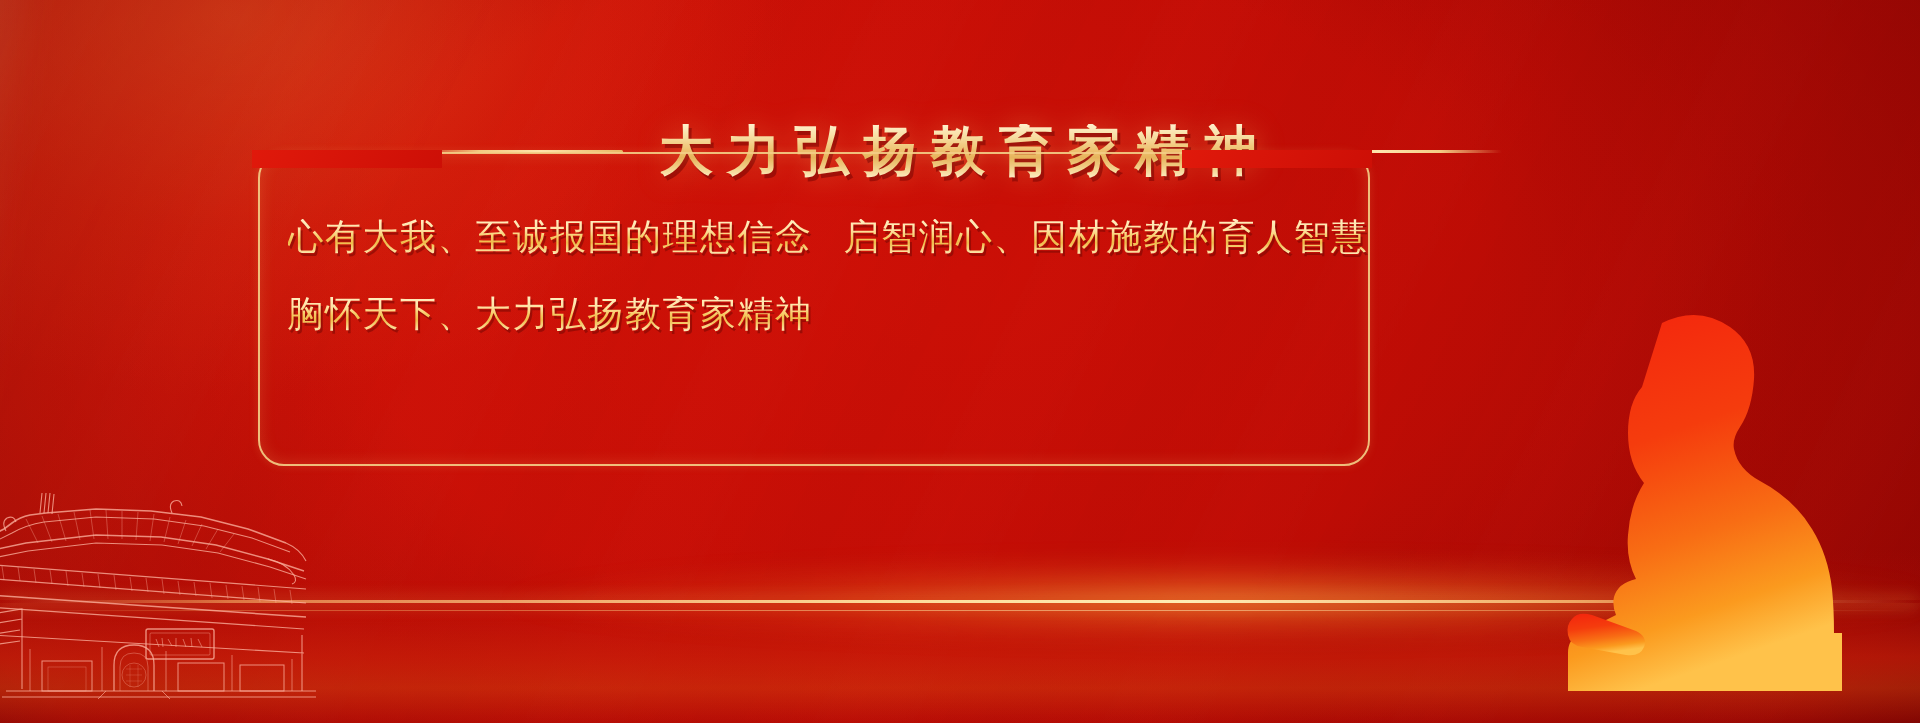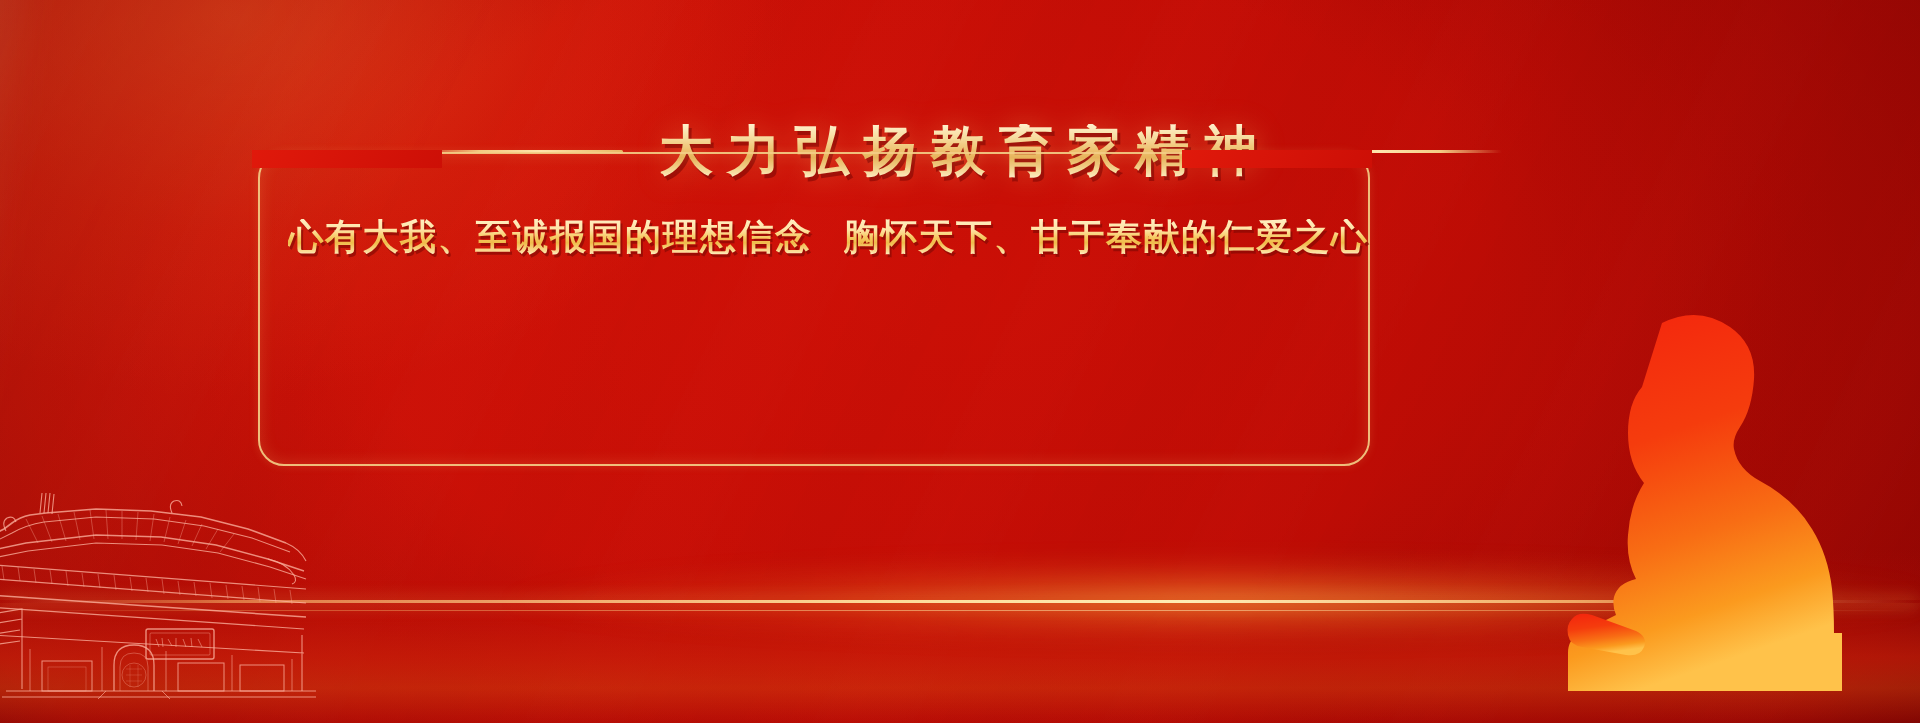--- a/index.html
+++ b/index.html
@@ -66,21 +66,21 @@
     background:linear-gradient(118deg,#e0190b,#cd0f06);}
   .frame-notch.l{left:252px;}
   .frame-notch.r{right:548px;}
 
   
   .grid{position:absolute;left:258px;top:198px;width:1112px;height:232px;
     display:grid;grid-template-columns:1fr 1fr;grid-template-rows:repeat(3,1fr);
     align-items:center;}
   .cell{display:flex;align-items:center;justify-content:center;}
   .line{
-    font-size:36px;font-weight:700;letter-spacing:1.5px;white-space:nowrap;line-height:1;
+    font-size:36px;font-weight:400;letter-spacing:1.5px;white-space:nowrap;line-height:1;
     background:linear-gradient(to bottom,#ffeec2 0%,#ffe3a4 30%,#f6c860 52%,#f0bb4a 66%,#fbdb96 90%,#fff0c8 100%);
     -webkit-background-clip:text;background-clip:text;color:transparent;
     filter:drop-shadow(2px 3px 0 rgba(128,8,4,.62));
     margin-left:28px;
   }
 
   
   .gate{position:absolute;left:-14px;bottom:24px;width:330px;height:260px;opacity:.95;}
   .gate svg{display:block;width:100%;height:100%;}
 
@@ -115,21 +115,24 @@
 
   <div class="frame"></div>
   <div class="frame-notch l"></div>
   <div class="frame-notch r"></div>
 
   <div class="grid">
     <div class="cell">
       <span class="line">心有大我、至诚报国的理想信念</span>
     </div>
     <div class="cell">
-      <span class="line">胸怀天下、甘于奉献的仁爱之心</span>
+      <span class="line">启智润心、因材施教的育人智慧</span>
+    </div>
+    <div class="cell">
+      <span class="line">胸怀天下、大力弘扬教育家精神</span>
     </div>
   </div>
 
   <div class="bottom-strip"></div>
   <div class="gold-glow"></div>
   <div class="gold-line second"></div>
   <div class="gold-line"></div>
 
   <div class="gate">
     <svg viewBox="0 0 330 260" fill="none" stroke="rgba(255,185,165,.78)" stroke-width="1.1">

